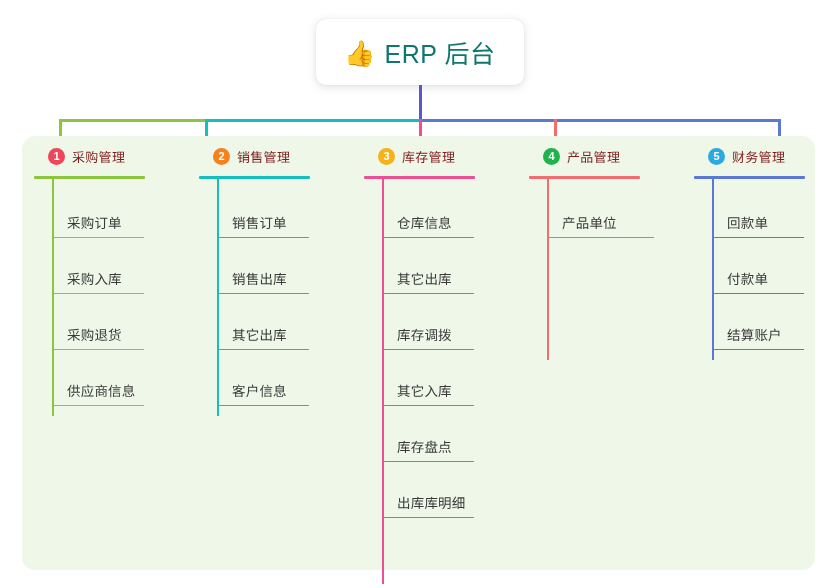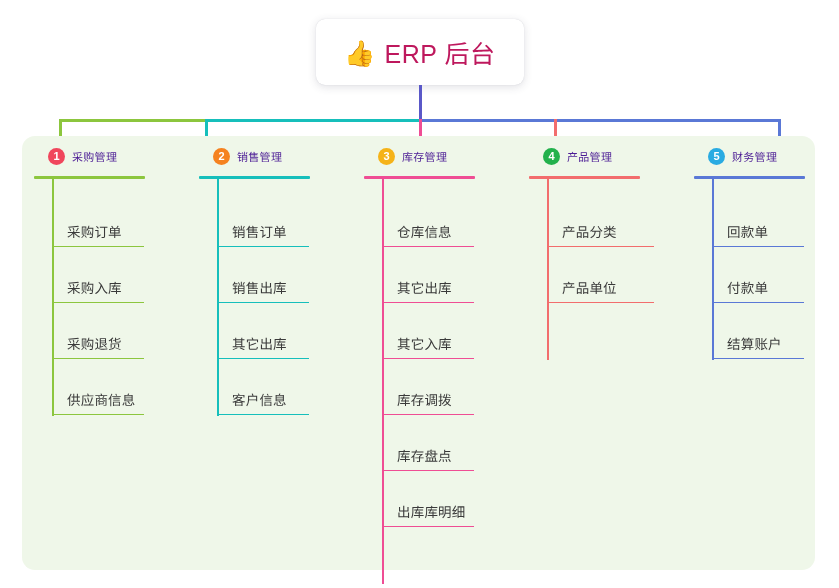--- a/index.html
+++ b/index.html
@@ -42,21 +42,21 @@
     box-sizing: border-box;
   }
   .root-emoji {
     font-size: 25px;
     line-height: 1;
     display: inline-block;
     transform: translateY(1px);
   }
   .root-title {
     font-size: 25px;
-    color: #be185d;
+    color: #0f766e;
     letter-spacing: 0.5px;
     white-space: nowrap;
   }
 
   
   .conn {
     position: absolute;
   }
 
   
@@ -88,42 +88,42 @@
     height: 17px;
     border-radius: 50%;
     color: #ffffff;
     font-size: 11px;
     line-height: 17px;
     text-align: center;
     font-weight: 700;
     flex: 0 0 auto;
   }
   .branch-label {
-    font-size: 11px;
-    color: #4c1d95;
+    font-size: 13px;
+    color: #7f1d1d;
     letter-spacing: 0.3px;
   }
   .branch-rule {
     height: 3px;
     margin-top: 8px;
     border-radius: 1px;
   }
 
   
   .spine {
     position: absolute;
     width: 2px;
     top: 35px;
     left: 18px;
   }
 
   
   .leaves {
     position: relative;
-    padding-top: 17px;
+    padding-top: 8px;
   }
   .leaf {
     position: relative;
     height: 56px;
     box-sizing: border-box;
   }
   .leaf-text {
     position: absolute;
     left: 33px;
     bottom: 11px;
@@ -226,25 +226,25 @@
         <div class="leaves">
           <div class="leaf">
             <span class="leaf-text">仓库信息</span>
             <div class="leaf-rule" style="width: 92px; background: rgb(239, 77, 148);"></div>
           </div>
           <div class="leaf">
             <span class="leaf-text">其它出库</span>
             <div class="leaf-rule" style="width: 92px; background: rgb(239, 77, 148);"></div>
           </div>
           <div class="leaf">
+            <span class="leaf-text">库存调拨</span>
+            <div class="leaf-rule" style="width: 92px; background: rgb(239, 77, 148);"></div>
+          </div>
+          <div class="leaf">
             <span class="leaf-text">其它入库</span>
-            <div class="leaf-rule" style="width: 92px; background: rgb(239, 77, 148);"></div>
-          </div>
-          <div class="leaf">
-            <span class="leaf-text">库存调拨</span>
             <div class="leaf-rule" style="width: 92px; background: rgb(239, 77, 148);"></div>
           </div>
           <div class="leaf">
             <span class="leaf-text">库存盘点</span>
             <div class="leaf-rule" style="width: 92px; background: rgb(239, 77, 148);"></div>
           </div>
           <div class="leaf">
             <span class="leaf-text">出库库明细</span>
             <div class="leaf-rule" style="width: 92px; background: rgb(239, 77, 148);"></div>
           </div>
@@ -252,24 +252,20 @@
         <div class="spine" style="background: rgb(239, 77, 148); height: 405px;"></div>
       </div>
       <div class="branch" style="left: 529px; width: 118px;">
         <div class="branch-head">
           <span class="badge" style="background: rgb(34, 177, 76);">4</span>
           <span class="branch-label">产品管理</span>
         </div>
         <div class="branch-rule" style="width: 111px; background: rgb(242, 109, 109); margin-left: 0px;"></div>
         <div class="leaves">
           <div class="leaf">
-            <span class="leaf-text">产品分类</span>
-            <div class="leaf-rule" style="width: 107px; background: rgb(242, 109, 109);"></div>
-          </div>
-          <div class="leaf">
             <span class="leaf-text">产品单位</span>
             <div class="leaf-rule" style="width: 107px; background: rgb(242, 109, 109);"></div>
           </div>
         </div>
         <div class="spine" style="background: rgb(242, 109, 109); height: 181px;"></div>
       </div>
       <div class="branch" style="left: 694px; width: 118px;">
         <div class="branch-head">
           <span class="badge" style="background: rgb(41, 171, 226);">5</span>
           <span class="branch-label">财务管理</span>

